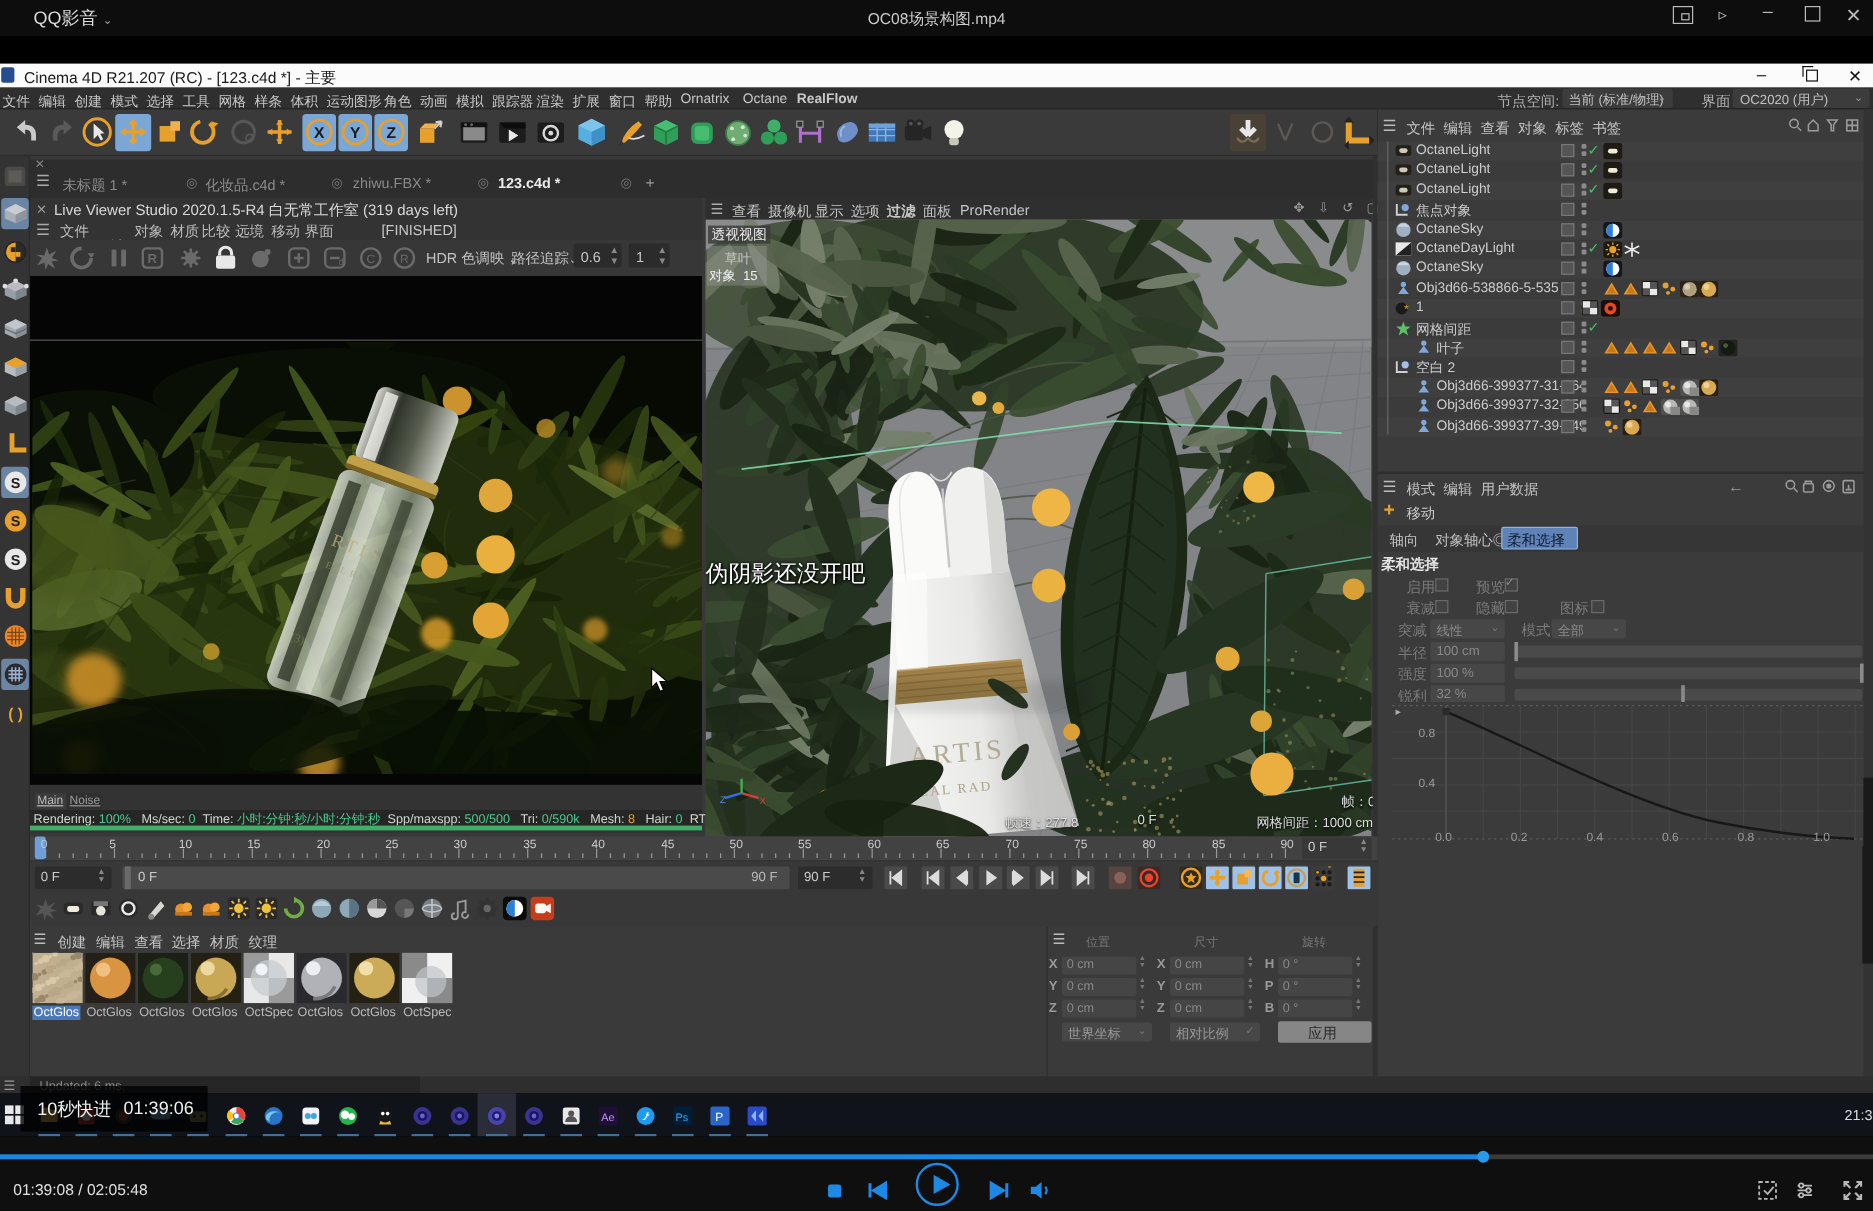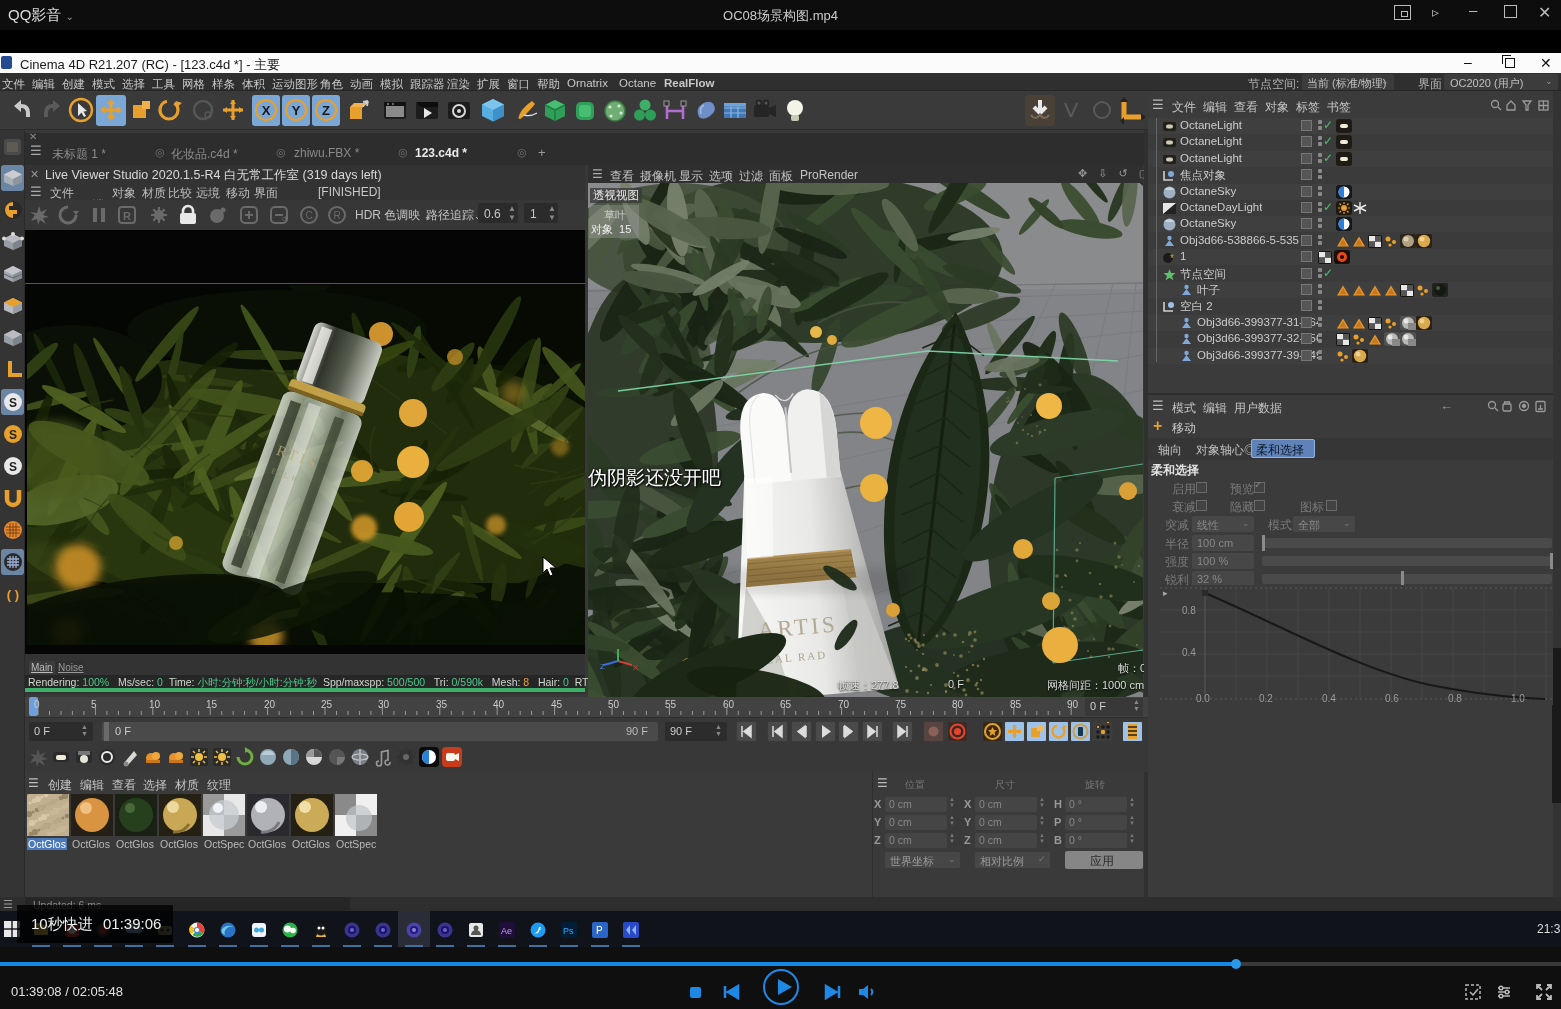--- a/index.html
+++ b/index.html
@@ -3,21 +3,21 @@
 <style>
 *{margin:0;padding:0;box-sizing:border-box;}
 html,body{width:1561px;height:1009px;overflow:hidden;background:#000;}
 body{font-family:"Liberation Sans",sans-serif;position:relative;}
 .ab{position:absolute;}
 .tx{position:absolute;white-space:nowrap;}
 </style></head>
 <body>
 
 <div class="ab" style="left:0;top:0;width:1561px;height:30px;background:#0d0d0d;"></div>
-<div class="tx" style="left:8px;top:6px;font-size:15px;color:#ddd;">QQ影音 <span style="font-size:10px;color:#999;">⌄</span></div>
+<div class="tx" style="left:28px;top:6px;font-size:15px;color:#ddd;">QQ影音 <span style="font-size:10px;color:#999;">⌄</span></div>
 <div class="tx" style="left:0;top:7px;width:1561px;text-align:center;font-size:13px;color:#ccc;">OC08场景构图.mp4</div>
 <div class="tx" style="left:1394px;top:5px;width:17px;height:15px;border:1px solid #bbb;">
     <span style="position:absolute;right:2px;bottom:2px;width:7px;height:6px;border:1px solid #bbb;background:#0d0d0d;"></span>
   </div>
 <div class="tx" style="left:1432px;top:4px;color:#bbb;font-size:14px;">▹</div>
 <div class="tx" style="left:1469px;top:1px;color:#bbb;font-size:15px;">–</div>
 <div class="tx" style="left:1504px;top:5px;width:13px;height:13px;border:1.5px solid #bbb;"></div>
 <div class="tx" style="left:1538px;top:3px;color:#bbb;font-size:16px;">✕</div>
 <div class="ab" style="left:0;top:30px;width:1561px;height:23px;background:#000;"></div>
 
@@ -573,21 +573,21 @@
 <div class="ab" style="left:25px;top:675px;width:560px;height:13px;background:#262626;"></div>
 <div class="tx" style="left:28px;top:676px;font-size:10.5px;color:#cfd8cf;">Rendering: <span style="color:#4cc98a;">100%</span> &nbsp;&nbsp;Ms/sec: <span style="color:#4cc98a;">0</span> &nbsp;Time: <span style="color:#4cc98a;">小时:分钟:秒/小时:分钟:秒</span> &nbsp;Spp/maxspp: <span style="color:#4cc98a;">500/500</span> &nbsp;&nbsp;Tri: <span style="color:#4cc98a;">0/590k</span> &nbsp;&nbsp;Mesh: <span style="color:#e8a02c;">8</span> &nbsp;&nbsp;Hair: <span style="color:#4cc98a;">0</span> &nbsp;RTX:<span style="color:#4cc98a;">on</span> &nbsp;&nbsp;GPU</div>
 <div class="ab" style="left:25px;top:688px;width:560px;height:4px;background:#3fae68;"></div>
 
 <div class="ab" style="left:588px;top:165px;width:555px;height:18px;background:#2f2f2f;"></div>
 <div class="tx" style="left:592px;top:167px;color:#aaa;font-size:12px;">☰</div>
 <div class="tx" style="left:610px;top:168px;font-size:12px;color:#c4c4c4;">查看</div>
 <div class="tx" style="left:640px;top:168px;font-size:12px;color:#c4c4c4;">摄像机</div>
 <div class="tx" style="left:679px;top:168px;font-size:12px;color:#c4c4c4;">显示</div>
 <div class="tx" style="left:709px;top:168px;font-size:12px;color:#c4c4c4;">选项</div>
-<div class="tx" style="left:739px;top:168px;font-size:12px;color:#c4c4c4;">过滤</div>
+<div class="tx" style="left:739px;top:168px;font-size:12px;color:#c4c4c4;font-weight:bold;">过滤</div>
 <div class="tx" style="left:769px;top:168px;font-size:12px;color:#c4c4c4;">面板</div>
 <div class="tx" style="left:800px;top:168px;font-size:12px;color:#c4c4c4;">ProRender</div>
 <div class="tx" style="left:1078px;top:167px;color:#999;font-size:11px;letter-spacing:4px;">✥ ⇩ ↺ ▢</div>
 <div class="ab" style="left:588px;top:183px;width:555px;height:514px;"><svg width="555" height="514" viewBox="0 0 555 514">
       <defs>
         <linearGradient id="bot" x1="0" y1="0" x2="1" y2="0">
           <stop offset="0" stop-color="#fafaf9"></stop>
           <stop offset=".55" stop-color="#e8e8e6"></stop>
           <stop offset=".8" stop-color="#c2c2c0"></stop>
           <stop offset="1" stop-color="#9e9e9c"></stop>
@@ -1182,21 +1182,21 @@
       <rect x="1" y="6.5" width="6" height="5.5" fill="#555"></rect>
     </svg></div>
 <div class="ab" style="left:1334px;top:250px;"><svg width="16" height="14" viewBox="0 0 16 14">
       <rect width="16" height="14" rx="3" fill="#1a0f0a"></rect>
       <circle cx="8" cy="7" r="5" fill="#e84a1c"></circle>
       <circle cx="8" cy="7" r="2" fill="#200a04"></circle>
     </svg></div>
 <div class="ab" style="left:1162px;top:267px;"><svg width="15" height="13" viewBox="0 0 15 13">
       <path d="M7.5 1 L9 5 L13.5 5 L10 8 L11.5 12.5 L7.5 9.8 L3.5 12.5 L5 8 L1.5 5 L6 5 Z" fill="#5fc06a"></path>
     </svg></div>
-<div class="tx" style="left:1180px;top:267px;font-size:11.5px;color:#ccc;max-width:138px;overflow:hidden;">节点空间</div>
+<div class="tx" style="left:1180px;top:267px;font-size:11.5px;color:#ccc;max-width:138px;overflow:hidden;">网格间距</div>
 <div class="ab" style="left:1301px;top:268px;width:11px;height:11px;background:#555;border:1px solid #777;"></div>
 <div class="ab" style="left:1318px;top:268px;width:4px;height:4px;background:#8a8a8a;border-radius:1px;"></div>
 <div class="ab" style="left:1318px;top:274px;width:4px;height:4px;background:#8a8a8a;border-radius:1px;"></div>
 <div class="tx" style="left:1323px;top:266px;color:#4cc06a;font-size:12px;">✓</div>
 <div class="ab" style="left:1148px;top:282px;width:405px;height:16px;background:#3f3f3f;"></div>
 <div class="ab" style="left:1179px;top:283px;"><svg width="15" height="13" viewBox="0 0 15 13">
       <circle cx="7.5" cy="3" r="2.2" fill="#7fa8d8"></circle>
       <path d="M7.5 5 L3 11 H12 Z" fill="#7fa8d8"></path>
     </svg></div>
 <div class="tx" style="left:1197px;top:283px;font-size:11.5px;color:#ccc;max-width:121px;overflow:hidden;">叶子</div>

